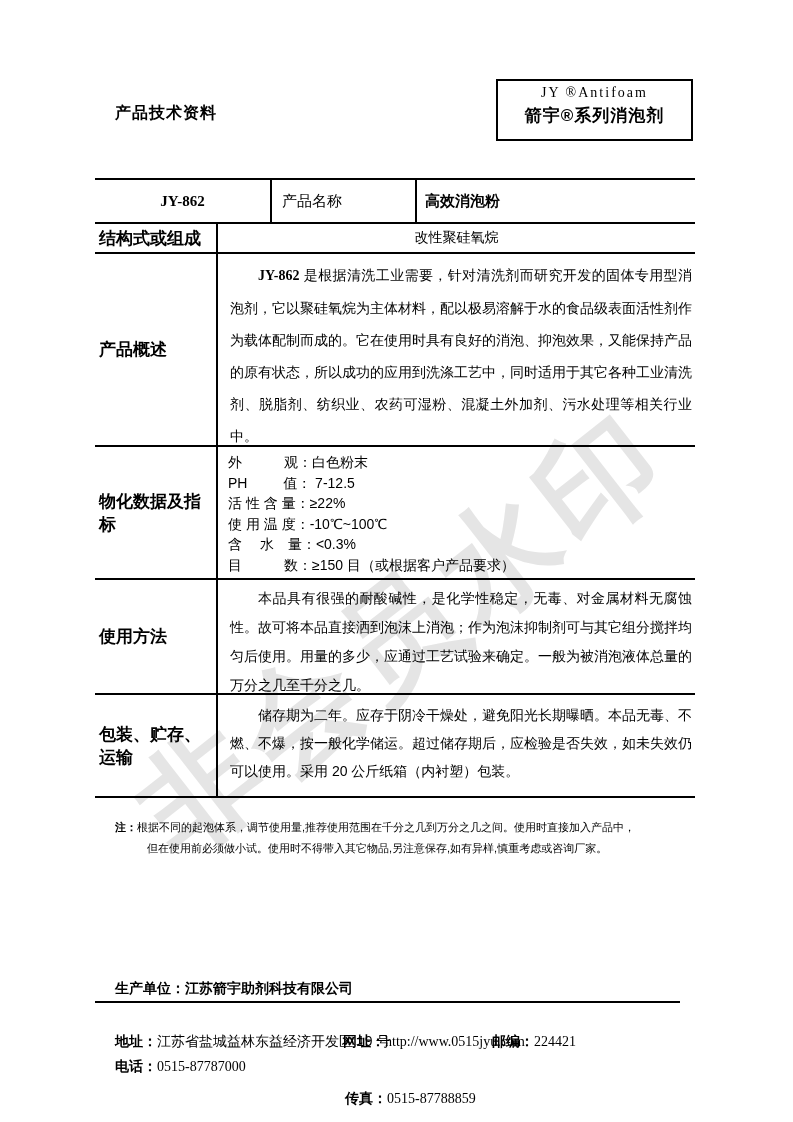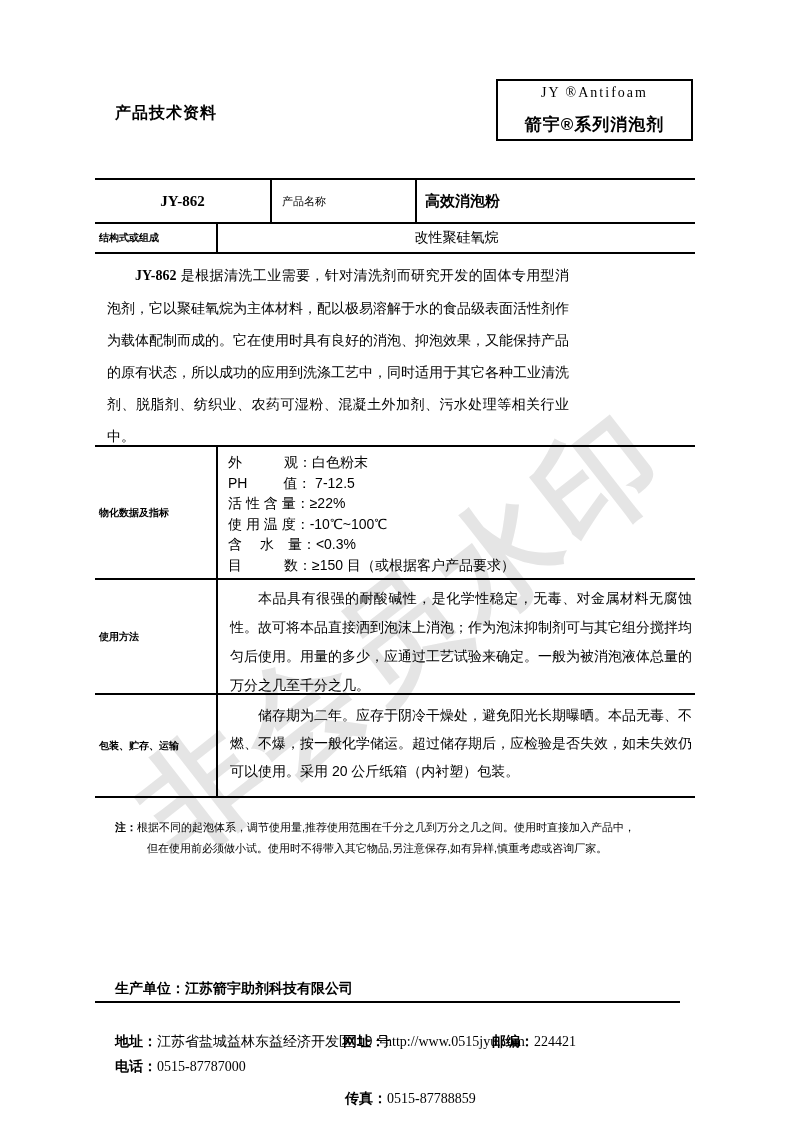--- a/index.html
+++ b/index.html
@@ -8,33 +8,33 @@
   
   .watermark{position:absolute;left:85px;top:545px;width:660px;z-index:0;
              font-size:118px;font-weight:bold;letter-spacing:8px;color:#e5e5e5;
              transform:rotate(-38deg);transform-origin:center center;
              white-space:nowrap;user-select:none;}
   .layer{position:absolute;z-index:1;}
   
   .doc-title{left:115px;top:103px;font-size:16px;font-weight:bold;letter-spacing:1px;text-align:right;}
   .brand-box{left:496px;top:79px;width:193px;height:58px;border:2px solid #000;text-align:center;}
   .brand-en{margin-top:4px;font-family:"Liberation Serif",serif;font-size:14px;letter-spacing:2px;}
-  .brand-cn{margin-top:12px;font-size:17px;font-weight:bold;letter-spacing:1px;}
+  .brand-cn{margin-top:3px;font-size:17px;font-weight:bold;letter-spacing:1px;}
   
   .spec-table{left:95px;top:178px;width:600px;border-top:2px solid #000;font-size:14px;}
   .row{display:flex;border-bottom:2px solid #000;box-sizing:border-box;}
   .r1{height:44px;} .r2{height:30px;} .r3{height:193px;} .r4{height:133px;}
   .r5{height:115px;} .r6{height:103px;}
   .cell{box-sizing:border-box;display:flex;align-items:center;}
   .c1{width:123px;border-right:2px solid #000;flex-shrink:0;padding-left:4px;}
-  .c1.bold{font-weight:bold;font-size:10px;}
+  .c1.bold{font-weight:bold;font-size:17px;}
   .c1.center{justify-content:center;padding-left:0;}
   .r1 .c2{width:177px;border-right:2px solid #000;justify-content:center;
           font-family:"Liberation Serif",serif;font-weight:bold;font-size:15px;}
-  .r1 .c3{width:145px;border-right:2px solid #000;padding-left:10px;font-size:11px;}
+  .r1 .c3{width:145px;border-right:2px solid #000;padding-left:10px;font-size:15px;}
   .r1 .c4{flex:1;padding-left:8px;font-weight:bold;font-size:15px;}
   .rest{flex:1;}
   .rest.center{justify-content:center;}
   .paracell{display:block;padding:2px 8px 0 12px;}
   .para{margin:0;text-indent:2em;text-align:justify;width:462px;}
   .r3 .para{line-height:32px;padding-top:3px;}
   .r5 .para{line-height:29px;padding-top:2px;}
   .r6 .para{line-height:28px;padding-top:4px;}
   .serifb{font-family:"Liberation Serif",serif;font-weight:bold;}
   .propcell{display:block;padding:5px 6px 0 10px;}
@@ -75,20 +75,21 @@
       <div class="cell c3">产品名称</div>
       <div class="cell c4">高效消泡粉</div>
     </div>
 
     <div class="row r2">
       <div class="cell c1 bold">结构式或组成</div>
       <div class="cell rest center">改性聚硅氧烷</div>
     </div>
 
     <div class="row r3">
+      <div class="cell c1 bold">产品概述</div>
       <div class="cell rest paracell">
         <p class="para"><b class="serifb">JY-862</b><span> 是根据清洗工业需要，针对清洗剂而研究开发的固体专用型消泡剂，它以聚硅氧烷为主体材料，配以极易溶解于水的食品级表面活性剂作为载体配制而成的。它在使用时具有良好的消泡、抑泡效果，又能保持产品的原有状态，所以成功的应用到洗涤工艺中，同时适用于其它各种工业清洗剂、脱脂剂、纺织业、农药可湿粉、混凝土外加剂、污水处理等相关行业中。</span></p>
       </div>
     </div>
 
     <div class="row r4">
       <div class="cell c1 bold">物化数据及指标</div>
       <div class="cell rest propcell">
         <div class="propline">外　　　观：白色粉末</div>
         <div class="propline">PH　　  值： 7-12.5</div>

